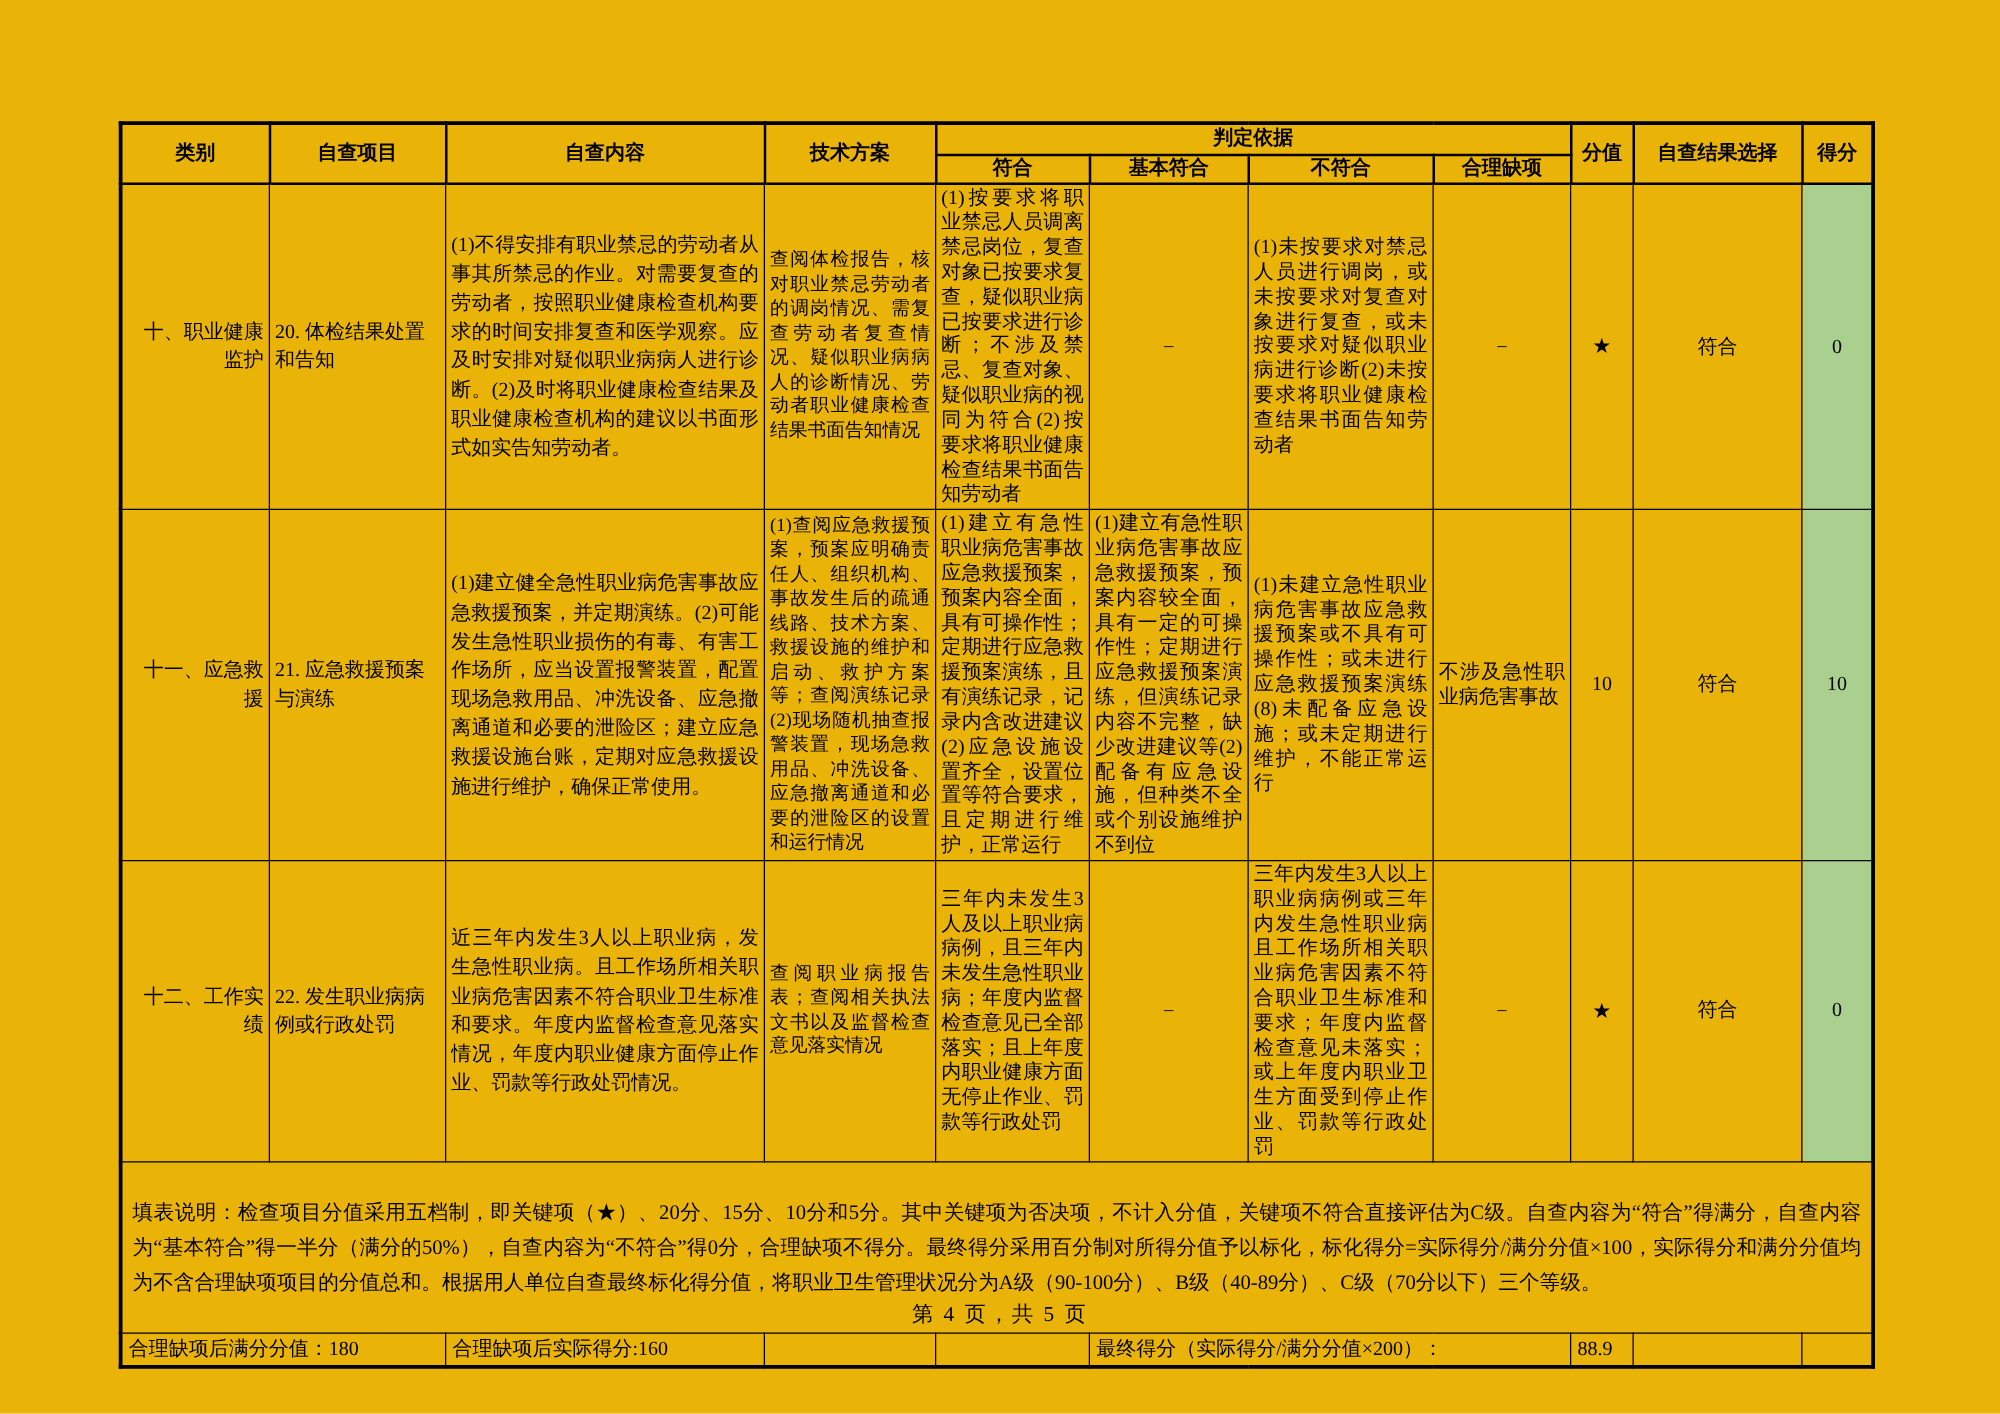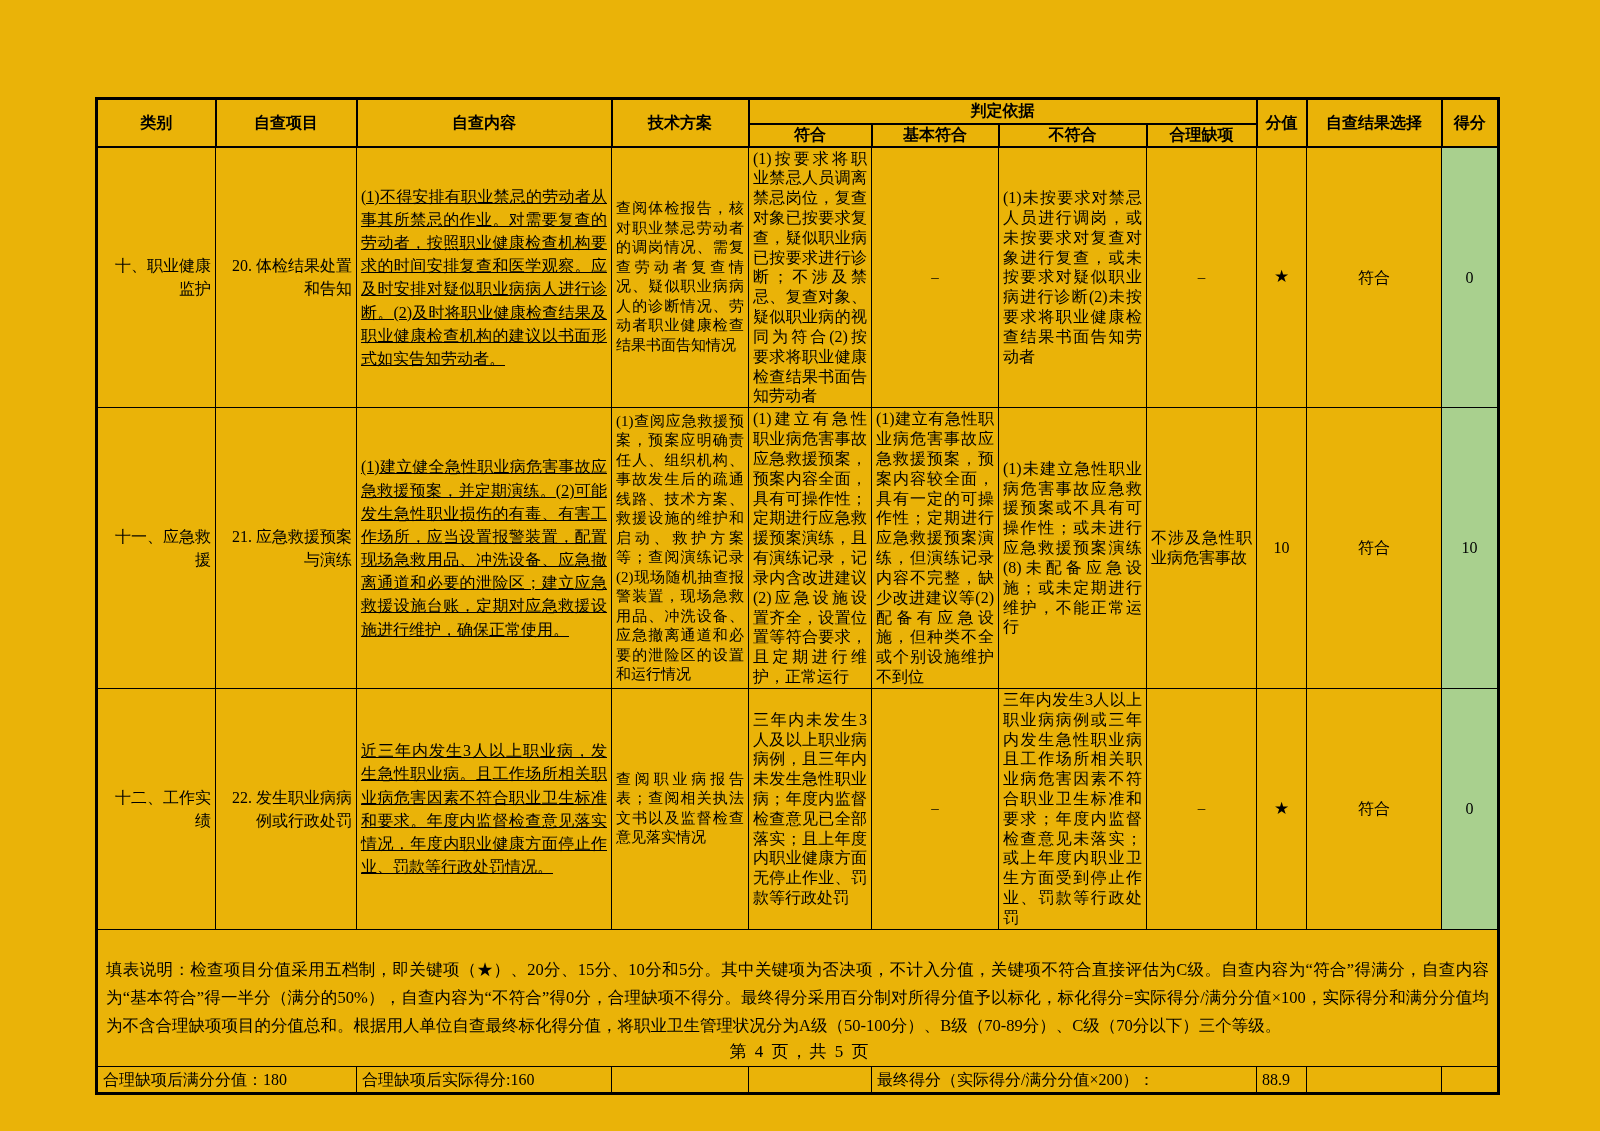--- a/index.html
+++ b/index.html
@@ -29,22 +29,22 @@
     font-size:16px;
     text-align:center;
     border-width:2px;
     padding:0 2px;
     line-height:1.25;
   }
   tr.hdr-group { height:25px; }
   tr.hdr-sub { height:23px; }
 
   td.cat      { text-align:right; }
-  td.item     { text-align:right; }
-  td.content  { text-align:justify; text-justify:inter-character;text-decoration:underline; }
+  td.item     { text-align:left; }
+  td.content  { text-align:justify; text-justify:inter-character; }
   td.method   { text-align:justify; text-justify:inter-character; font-size:15px; line-height:1.3; }
   td.judge    { text-align:justify; text-justify:inter-character; font-size:16px; line-height:1.24; }
   td.dash     { text-align:center; font-size:15px; }
   td.pts      { text-align:center; font-size:17px; }
   td.result   { text-align:center; }
   td.score    { text-align:center; background:#a9d08e; }
 
   tr.row1 { height:240px; }
   tr.row2 { height:274px; }
   tr.row3 { height:191px; }
@@ -138,21 +138,21 @@
       <td class="judge">三年内未发生3人及以上职业病病例，且三年内未发生急性职业病；年度内监督检查意见已全部落实；且上年度内职业健康方面无停止作业、罚款等行政处罚</td>
       <td class="dash">–</td>
       <td class="judge">三年内发生3人以上职业病病例或三年内发生急性职业病且工作场所相关职业病危害因素不符合职业卫生标准和要求；年度内监督检查意见未落实；或上年度内职业卫生方面受到停止作业、罚款等行政处罚</td>
       <td class="dash">–</td>
       <td class="pts">★</td>
       <td class="result">符合</td>
       <td class="score">0</td>
     </tr>
 
     <tr>
-      <td colspan="11" class="notes-cell">填表说明：检查项目分值采用五档制，即关键项（★）、20分、15分、10分和5分。其中关键项为否决项，不计入分值，关键项不符合直接评估为C级。自查内容为“符合”得满分，自查内容为“基本符合”得一半分（满分的50%），自查内容为“不符合”得0分，合理缺项不得分。最终得分采用百分制对所得分值予以标化，标化得分=实际得分/满分分值×100，实际得分和满分分值均为不含合理缺项项目的分值总和。根据用人单位自查最终标化得分值，将职业卫生管理状况分为A级（50-100分）、B级（70-89分）、C级（70分以下）三个等级。</td>
+      <td colspan="11" class="notes-cell">填表说明：检查项目分值采用五档制，即关键项（★）、20分、15分、10分和5分。其中关键项为否决项，不计入分值，关键项不符合直接评估为C级。自查内容为“符合”得满分，自查内容为“基本符合”得一半分（满分的50%），自查内容为“不符合”得0分，合理缺项不得分。最终得分采用百分制对所得分值予以标化，标化得分=实际得分/满分分值×100，实际得分和满分分值均为不含合理缺项项目的分值总和。根据用人单位自查最终标化得分值，将职业卫生管理状况分为A级（90-100分）、B级（40-89分）、C级（70分以下）三个等级。</td>
     </tr>
 
     <tr class="summary">
       <td colspan="2">合理缺项后满分分值：180</td>
       <td>合理缺项后实际得分:160</td>
       <td></td>
       <td></td>
       <td colspan="3">最终得分（实际得分/满分分值×200）：</td>
       <td>88.9</td>
       <td></td>

